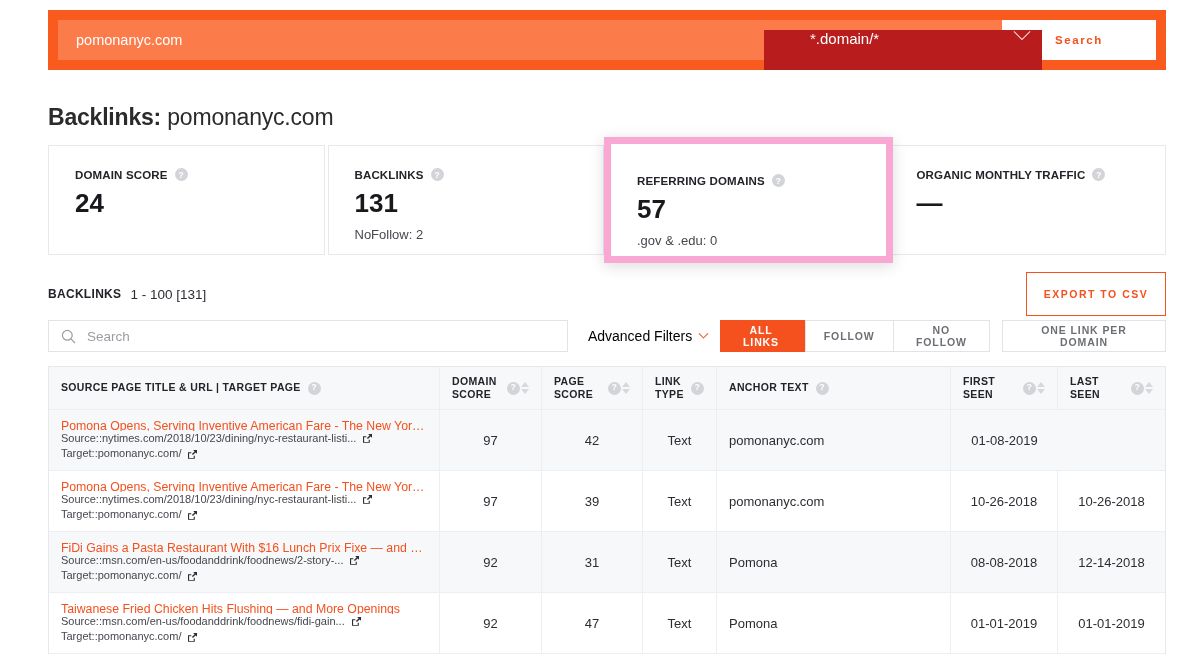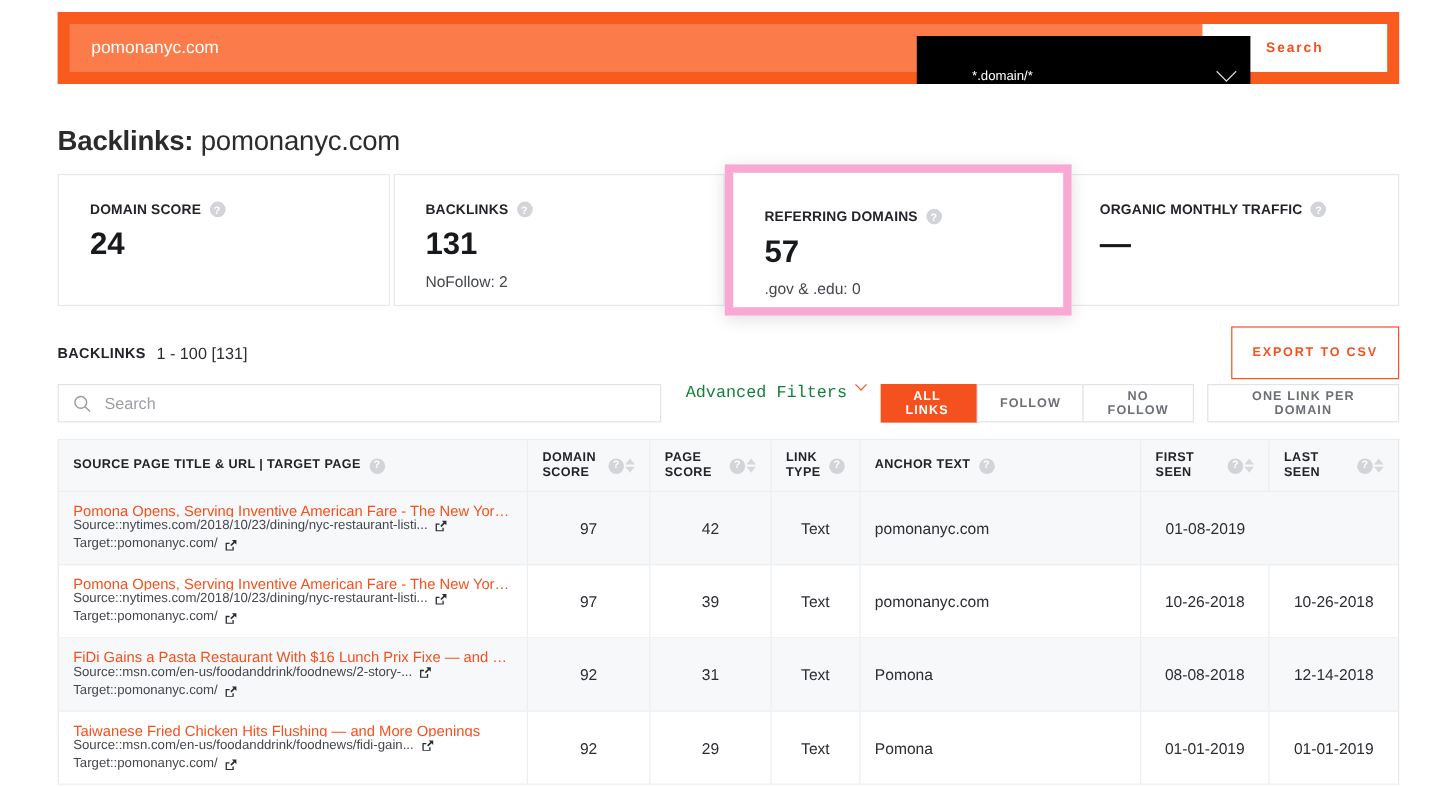--- a/index.html
+++ b/index.html
@@ -38,27 +38,27 @@
     display: flex;
     align-items: center;
   }
   .domain-input::placeholder { color: #ffffff; }
   .mode-select {
     position: absolute;
     left: 716px;
     top: 20px;
     width: 278px;
     height: 40px;
-    background: #000000;
-    display: flex;
-    align-items: flex-end;
+    background: #b91c1c;
+    display: flex;
+    align-items: flex-start;
     justify-content: space-between;
     padding: 0 14px 0 46px;
     color: #ffffff;
-    font-size: 11px;
+    font-size: 15px;
     cursor: pointer;
   }
   .mode-select .chev {
     width: 12px; height: 12px;
     border-right: 1.6px solid rgba(255,255,255,.85);
     border-bottom: 1.6px solid rgba(255,255,255,.85);
     transform: rotate(45deg) translate(-3px,-3px);
   }
   .search-btn {
     margin-left: auto;
@@ -209,27 +209,27 @@
     flex: 1;
     margin-left: 9px;
     font-size: 13.5px;
     color: #44474d;
     font-family: "Liberation Sans", sans-serif;
     background: transparent;
   }
   .tbl-search input::placeholder { color: #9a9da3; }
   .adv-filters {
     display: flex;
-    color: #15803d;
+    align-items: center;
+    color: #000000;
     font-size: 14px;
     margin-left: 20px;
     margin-right: 14px;
     cursor: pointer;
     white-space: nowrap;
-    font-family: Liberation Mono, monospace;
   }
   .adv-filters .chev {
     width: 7px; height: 7px;
     border-right: 1.4px solid #f4511e;
     border-bottom: 1.4px solid #f4511e;
     transform: rotate(45deg) translate(-2px,-2px);
     margin-left: 8px;
   }
   .seg {
     display: flex;
@@ -582,20 +582,20 @@
           <div class="src-line">
             <span>Target::</span>
             <span> pomonanyc.com/ </span>
             <svg class="ext-ico" width="11" height="11" viewBox="0 0 11 11">
               <path d="M1 3.2h3.3v1.1H2.1v4.6h4.6V6.7h1.1v3H1z" fill="#2b2d33"></path>
               <path d="M6.2 1h3.8v3.8L8.6 3.4 5.9 6.1 4.9 5.1 7.6 2.4z" fill="#2b2d33"></path>
             </svg>
           </div>
         </div>
         <div class="td c-ds">92</div>
-        <div class="td c-ps">29</div>
+        <div class="td c-ps">47</div>
         <div class="td c-lt">Text</div>
         <div class="td c-at">Pomona</div>
         <div class="td c-fs">01-01-2019</div>
         <div class="td c-ls">01-01-2019</div>
       </div>
     </div>
 </div>
 
 </body></html>

